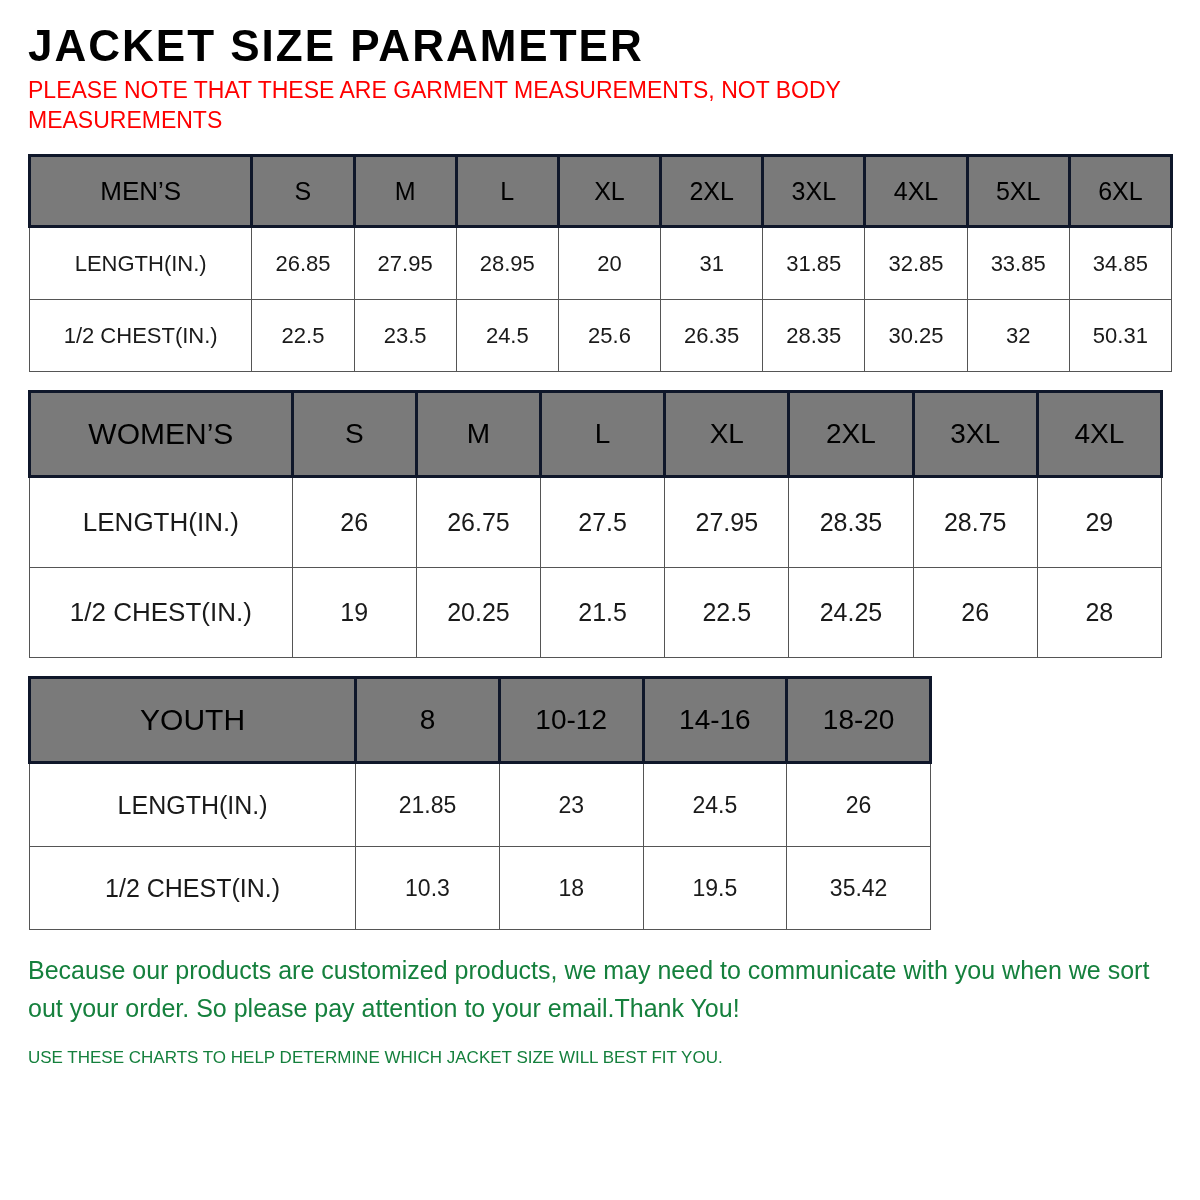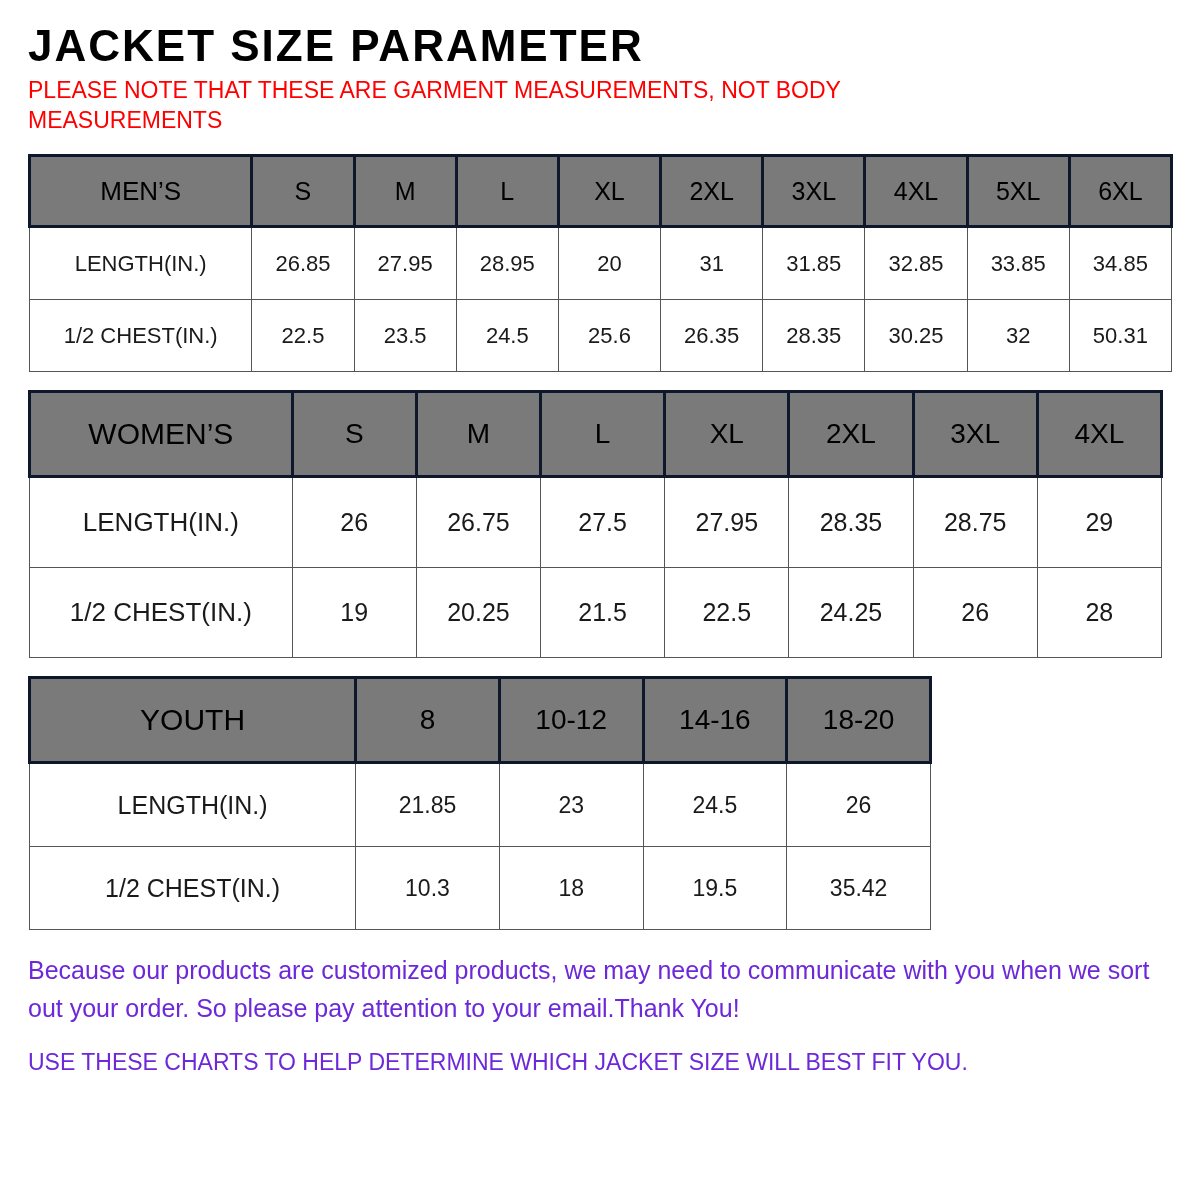--- a/index.html
+++ b/index.html
@@ -93,28 +93,28 @@
   #youth-table td { height: 82px; }
   #youth-table tr.head td.cat { font-size: 30px; }
   #youth-table tr.head td { font-size: 28px; }
   #youth-table td.rowlabel { font-size: 25px; }
   #youth-table td { font-size: 23px; }
 
   .footer {
     margin-top: 22px;
   }
   .footer p {
-    color: #6d28d9;
+    color: #15803d;
     font-size: 25px;
     line-height: 1.5;
     margin: 4px 0 18px 0;
     max-width: 1130px;
   }
   .footer p.small {
-    font-size: 23px;
+    font-size: 17px;
     margin-bottom: 0;
   }
 </style>
 </head>
 <body>
 
 <div class="page">
 
   <h1 class="title">JACKET SIZE PARAMETER</h1>
   <p class="note">PLEASE NOTE THAT THESE ARE GARMENT MEASUREMENTS, NOT BODY MEASUREMENTS</p>

